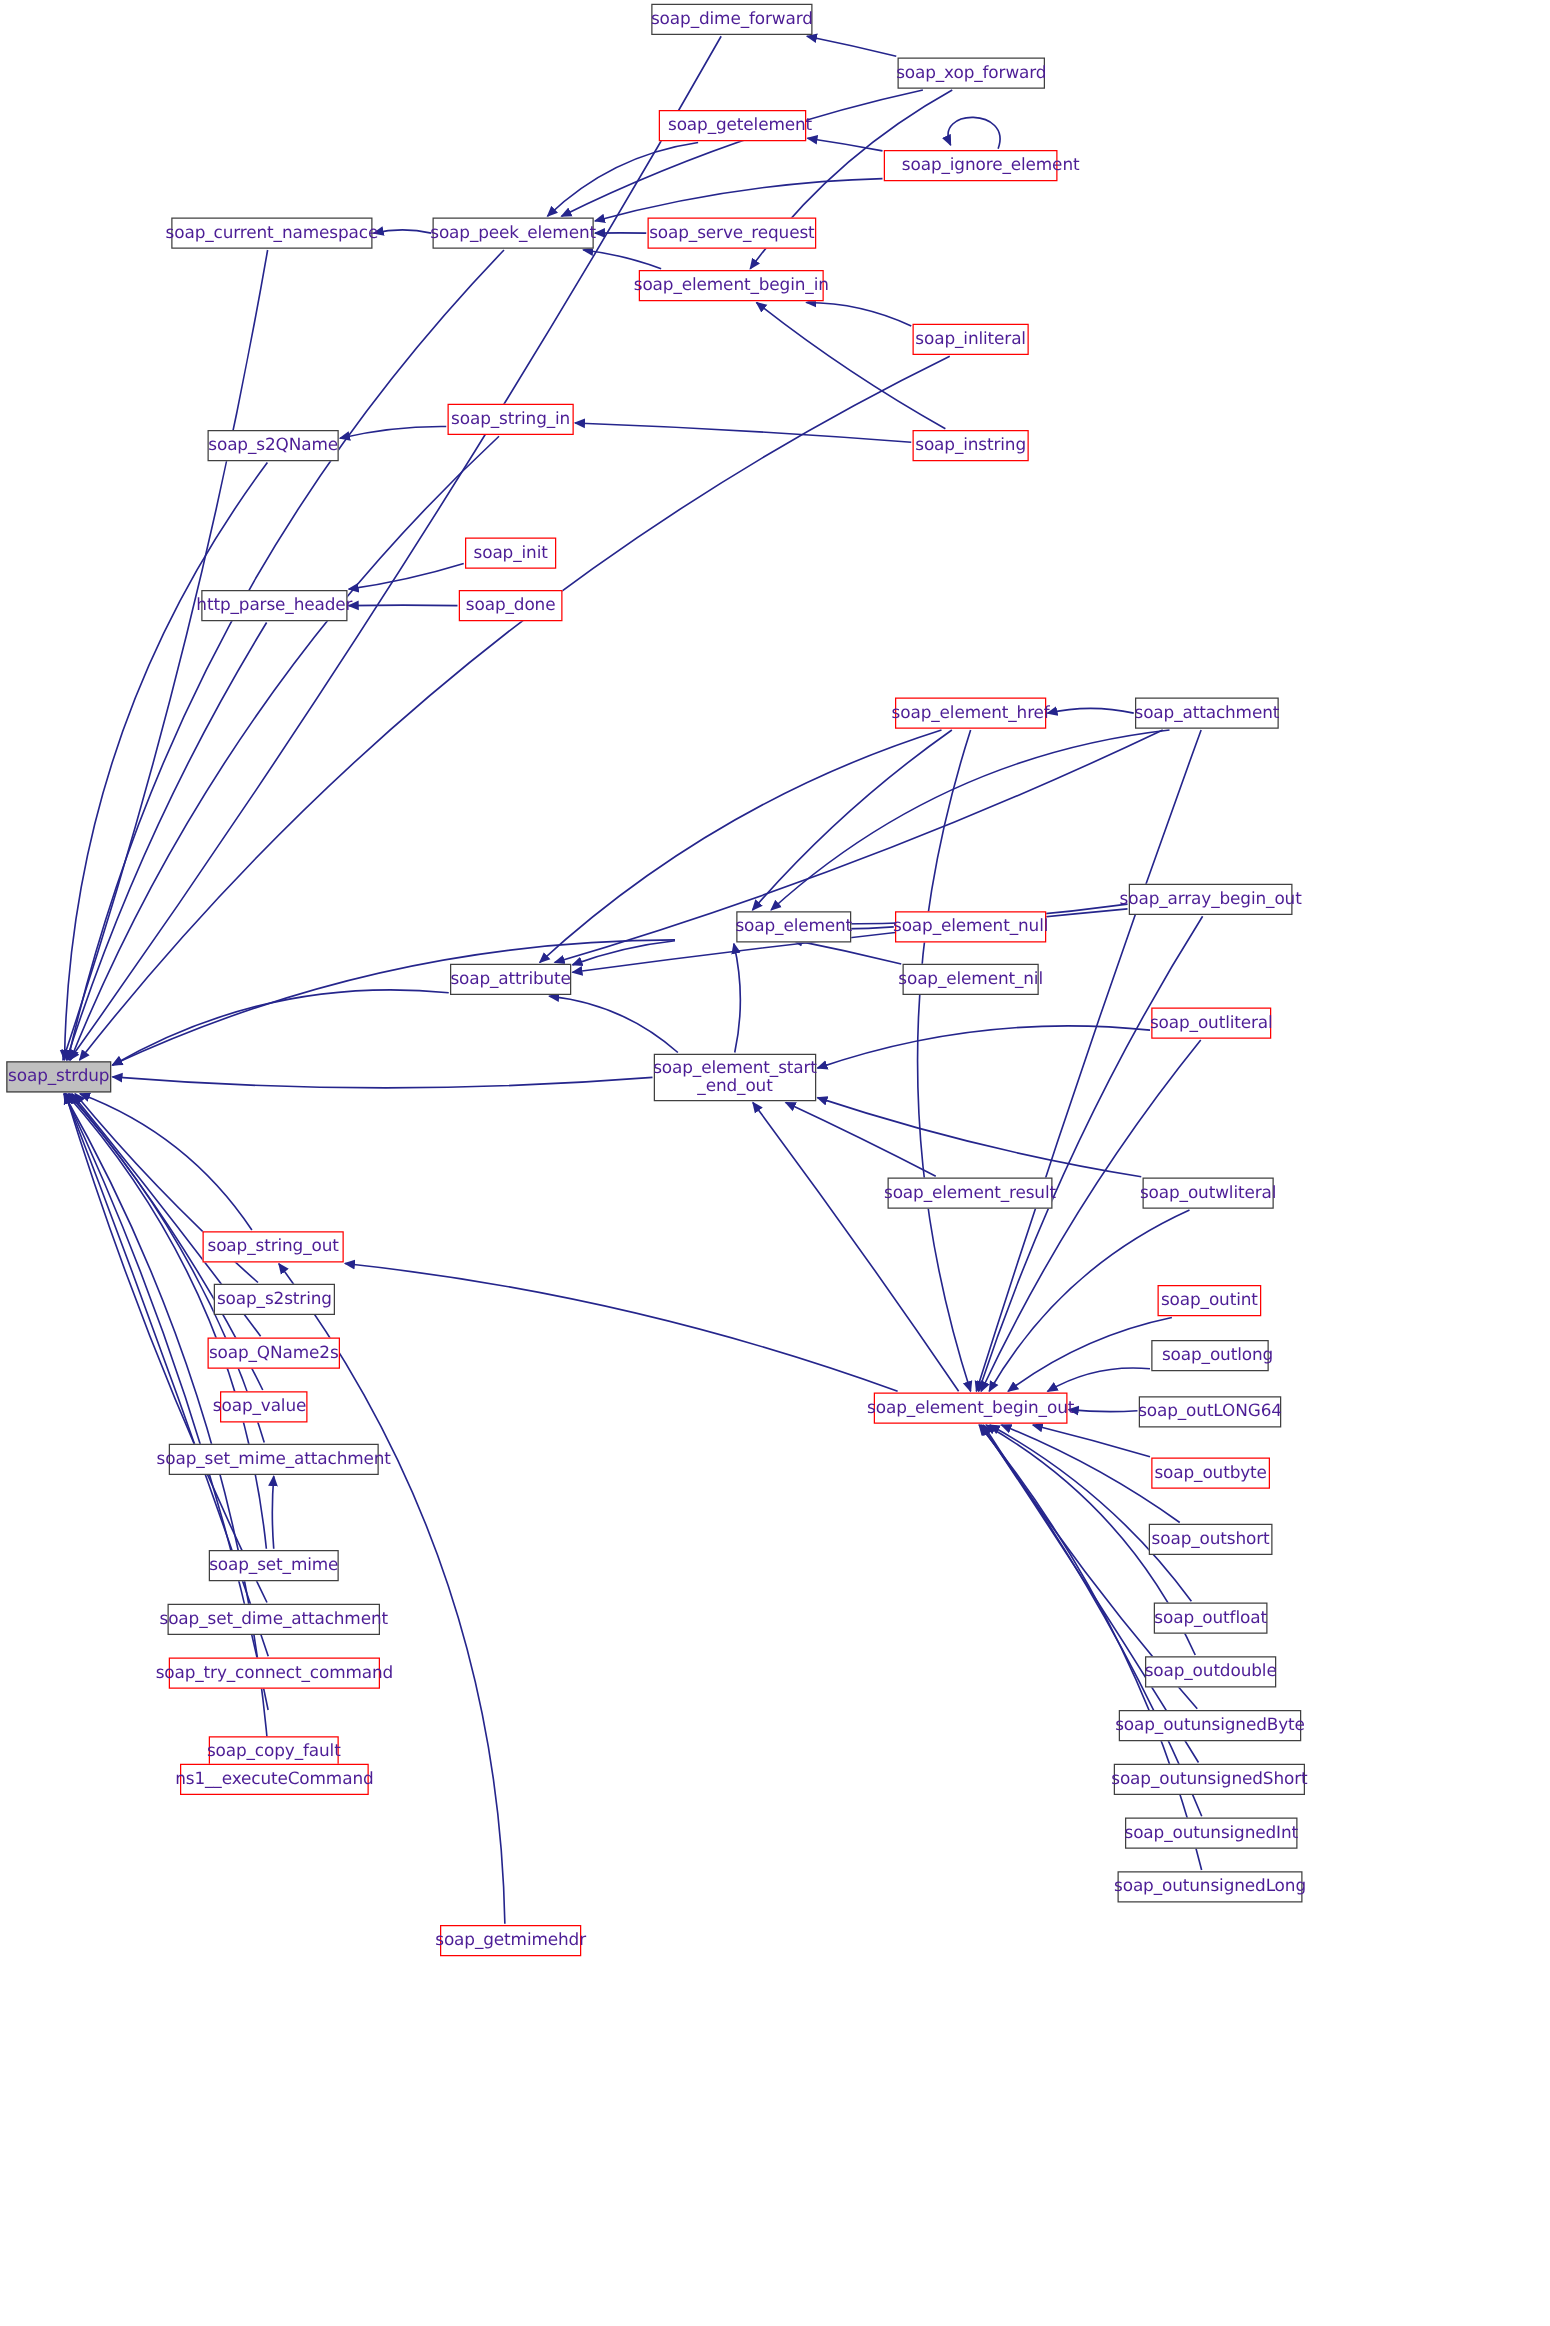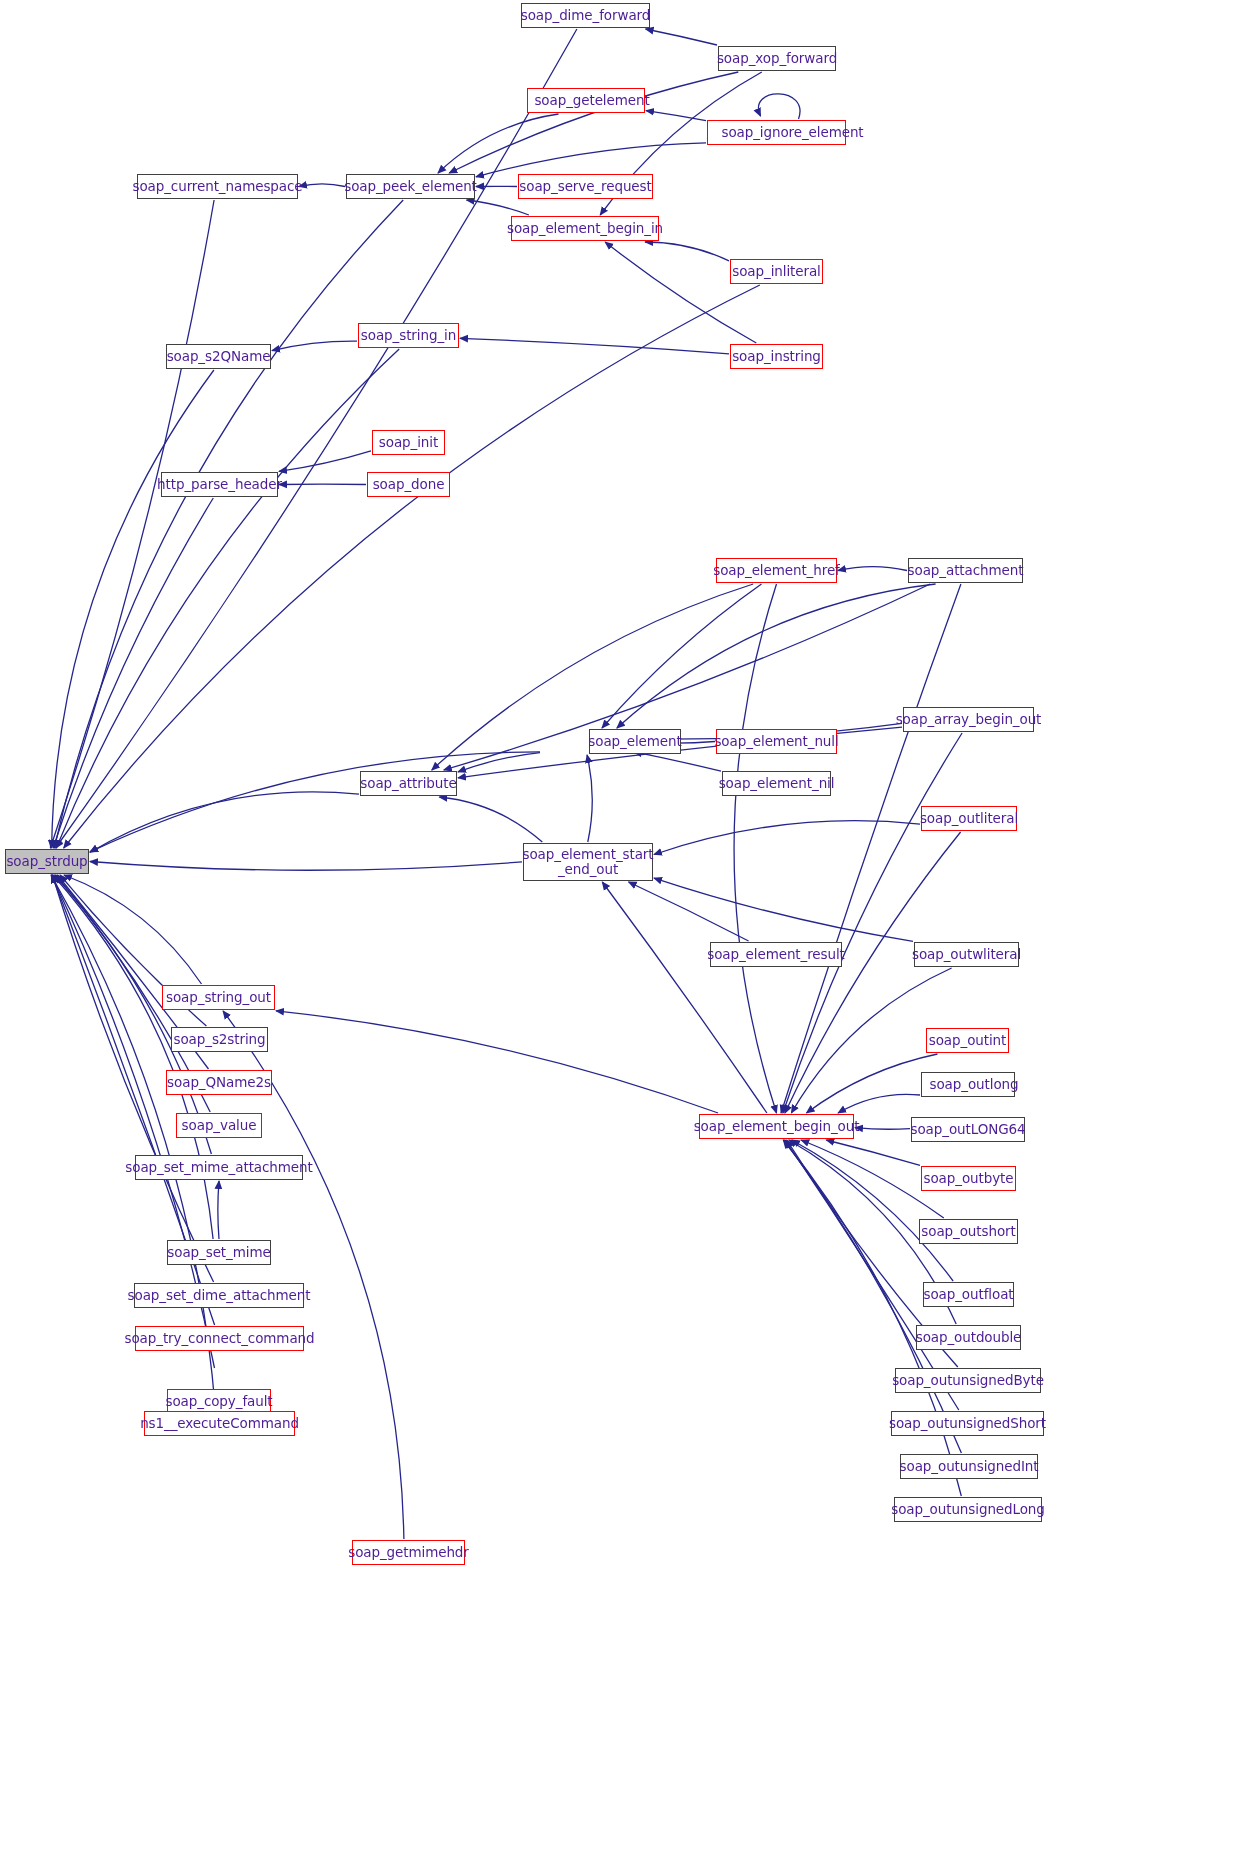--- a/index.html
+++ b/index.html
@@ -125,21 +125,21 @@
       <div class="node red" style="left: 921px; top: 806px; width: 96px; height: 25px;"><span>soap_outliteral</span></div>
       <div class="node two" style="left: 523px; top: 843px; width: 130px; height: 38px;"><span>soap_element_start
 _end_out</span></div>
       <div class="node" style="left: 710px; top: 942px; width: 132px; height: 25px;"><span>soap_element_result</span></div>
       <div class="node" style="left: 914px; top: 942px; width: 105px; height: 25px;"><span>soap_outwliteral</span></div>
       <div class="node red" style="left: 162px; top: 985px; width: 113px; height: 25px;"><span>soap_string_out</span></div>
       <div class="node" style="left: 171px; top: 1027px; width: 97px; height: 25px;"><span>soap_s2string</span></div>
       <div class="node red" style="left: 926px; top: 1028px; width: 83px; height: 25px;"><span>soap_outint</span></div>
       <div class="node red" style="left: 166px; top: 1070px; width: 106px; height: 25px;"><span>soap_QName2s</span></div>
       <div class="node" style="left: 921px; top: 1072px; width: 94px; height: 25px; padding-left: 12px;"><span>soap_outlong</span></div>
-      <div class="node red" style="left: 176px; top: 1113px; width: 86px; height: 25px;"><span>soap_value</span></div>
+      <div class="node red" style="left: 176px; top: 1113px; width: 70px; height: 25px; justify-content: flex-end;"><span>soap_value</span></div>
       <div class="node red" style="left: 699px; top: 1114px; width: 155px; height: 25px;"><span>soap_element_begin_out</span></div>
       <div class="node" style="left: 911px; top: 1117px; width: 114px; height: 25px;"><span>soap_outLONG64</span></div>
       <div class="node" style="left: 135px; top: 1155px; width: 168px; height: 25px;"><span>soap_set_mime_attachment</span></div>
       <div class="node red" style="left: 921px; top: 1166px; width: 95px; height: 25px;"><span>soap_outbyte</span></div>
       <div class="node" style="left: 919px; top: 1219px; width: 99px; height: 25px;"><span>soap_outshort</span></div>
       <div class="node" style="left: 167px; top: 1240px; width: 104px; height: 25px;"><span>soap_set_mime</span></div>
       <div class="node" style="left: 923px; top: 1282px; width: 91px; height: 25px;"><span>soap_outfloat</span></div>
       <div class="node" style="left: 134px; top: 1283px; width: 170px; height: 25px;"><span>soap_set_dime_attachment</span></div>
       <div class="node" style="left: 916px; top: 1325px; width: 105px; height: 25px;"><span>soap_outdouble</span></div>
       <div class="node red" style="left: 135px; top: 1326px; width: 169px; height: 25px;"><span>soap_try_connect_command</span></div>

